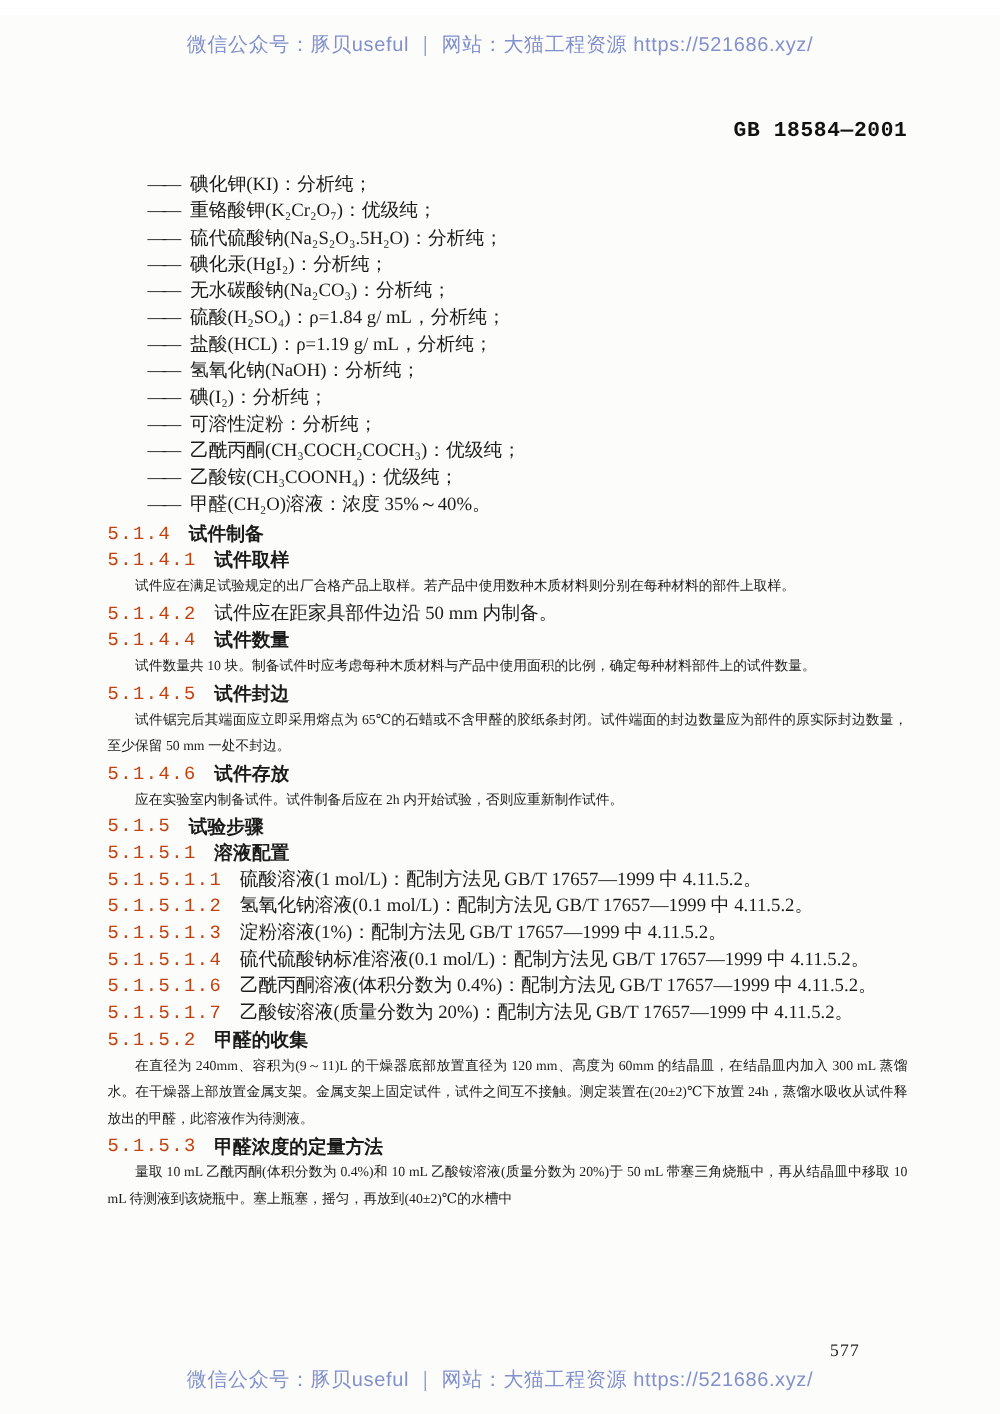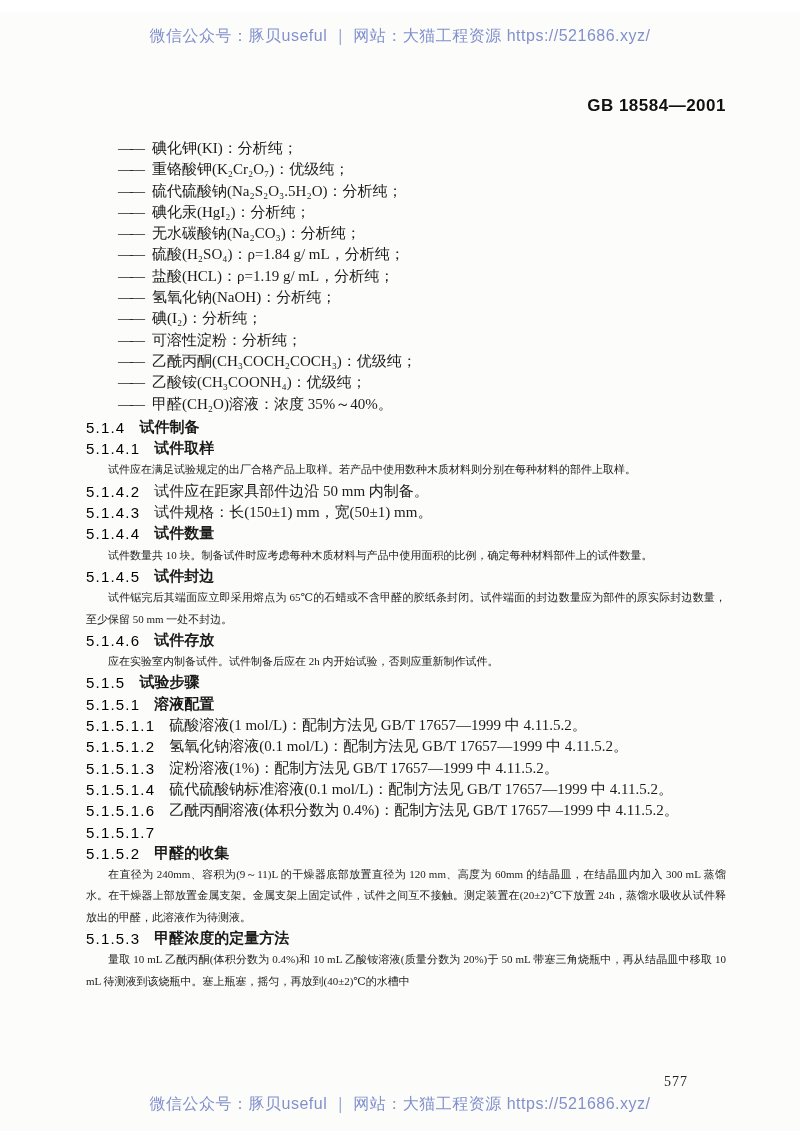--- a/index.html
+++ b/index.html
@@ -10,34 +10,34 @@
   }
   .watermark{
     position:absolute;left:0;right:0;text-align:center;
     font-family:"Liberation Sans","DejaVu Sans",sans-serif;
     font-size:16px;letter-spacing:.5px;opacity:.9;
   }
   .watermark.top{top:14px;}
   .watermark.bottom{top:1082px;}
   .doc-number{
     position:absolute;top:84px;right:74px;
-    font-family:Liberation Sans, sans-serif;
+    font-family:Liberation Mono, monospace;
     font-size:17px;font-weight:bold;letter-spacing:.5px;color:#111;
   }
   .content{position:absolute;top:126px;left:86px;width:640px;}
   .chem-list{margin:0 0 2px 0;}
   .chem-item{display:flex;font-size:15px;line-height:21.3px;padding-left:32px;}
   .chem-item .dash{flex:none;margin-right:10px;letter-spacing:-3px;}
   .clause{display:flex;font-size:15px;line-height:21.3px;}
   .clause .num{
-    flex:none;font-family:Liberation Sans, sans-serif;
-    letter-spacing:1.2px;margin-right:14px;color:#000000;
+    flex:none;font-family:Liberation Mono, monospace;
+    letter-spacing:1.2px;margin-right:14px;color:#c2410c;
   }
   .clause .txt{flex:1;}
-  .clause .ttl{flex:1;font-weight:bold;font-family:Liberation Serif, serif;}
+  .clause .ttl{flex:1;font-weight:bold;font-family:Liberation Sans, sans-serif;}
   .para{
     margin:0;font-size:11px;line-height:21.3px;
     text-indent:2em;text-align:justify;
   }
   .page-number{
     position:absolute;top:1062px;right:112px;
     font-family:Liberation Serif, serif;
     font-size:14px;color:#222;letter-spacing:1px;
   }
 </style>
@@ -112,24 +112,20 @@
         <div class="clause">
           <span class="num">5.1.4.1</span>
           <span class="ttl">试件取样</span>
         </div>
         <p class="para">试件应在满足试验规定的出厂合格产品上取样。若产品中使用数种木质材料则分别在每种材料的部件上取样。</p>
         <div class="clause">
           <span class="num">5.1.4.2</span>
           <span class="txt">试件应在距家具部件边沿 50 mm 内制备。</span>
         </div>
         <div class="clause">
-          <span class="num">5.1.4.3</span>
-          <span class="txt">试件规格：长(150±1) mm，宽(50±1) mm。</span>
-        </div>
-        <div class="clause">
           <span class="num">5.1.4.4</span>
           <span class="ttl">试件数量</span>
         </div>
         <p class="para">试件数量共 10 块。制备试件时应考虑每种木质材料与产品中使用面积的比例，确定每种材料部件上的试件数量。</p>
         <div class="clause">
           <span class="num">5.1.4.5</span>
           <span class="ttl">试件封边</span>
         </div>
         <p class="para">试件锯完后其端面应立即采用熔点为 65℃的石蜡或不含甲醛的胶纸条封闭。试件端面的封边数量应为部件的原实际封边数量，至少保留 50 mm 一处不封边。</p>
         <div class="clause">
@@ -160,20 +156,21 @@
         <div class="clause">
           <span class="num">5.1.5.1.4</span>
           <span class="txt">硫代硫酸钠标准溶液(0.1 mol/L)：配制方法见 GB/T 17657—1999 中 4.11.5.2。</span>
         </div>
         <div class="clause">
           <span class="num">5.1.5.1.6</span>
           <span class="txt">乙酰丙酮溶液(体积分数为 0.4%)：配制方法见 GB/T 17657—1999 中 4.11.5.2。</span>
         </div>
         <div class="clause">
           <span class="num">5.1.5.1.7</span>
+          <span class="txt">乙酸铵溶液(质量分数为 20%)：配制方法见 GB/T 17657—1999 中 4.11.5.2。</span>
         </div>
         <div class="clause">
           <span class="num">5.1.5.2</span>
           <span class="ttl">甲醛的收集</span>
         </div>
         <p class="para">在直径为 240mm、容积为(9～11)L 的干燥器底部放置直径为 120 mm、高度为 60mm 的结晶皿，在结晶皿内加入 300 mL 蒸馏水。在干燥器上部放置金属支架。金属支架上固定试件，试件之间互不接触。测定装置在(20±2)℃下放置 24h，蒸馏水吸收从试件释放出的甲醛，此溶液作为待测液。</p>
         <div class="clause">
           <span class="num">5.1.5.3</span>
           <span class="ttl">甲醛浓度的定量方法</span>
         </div>

